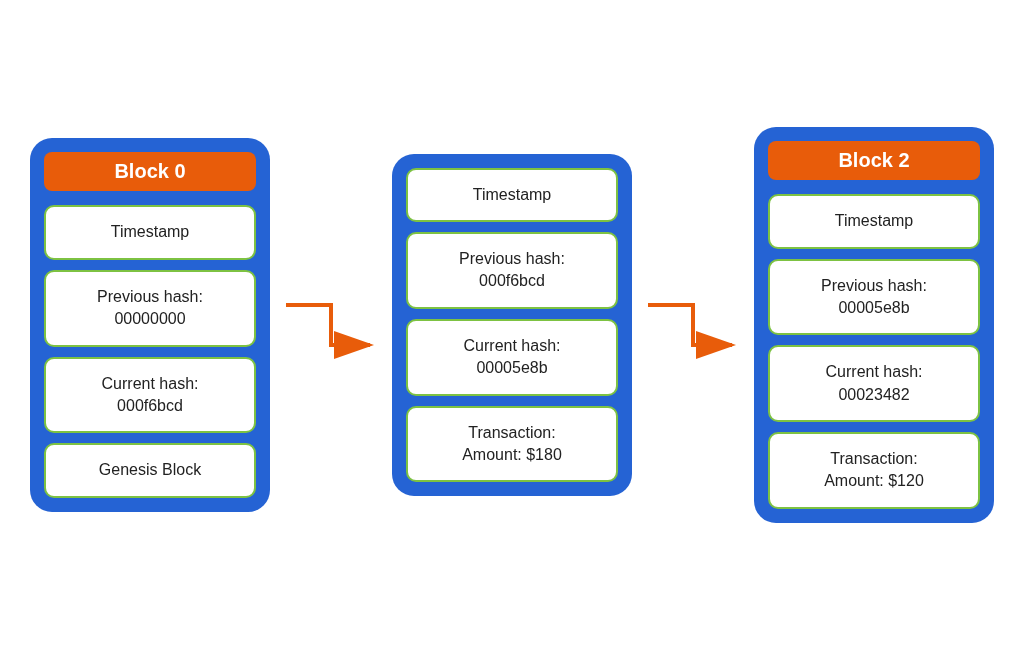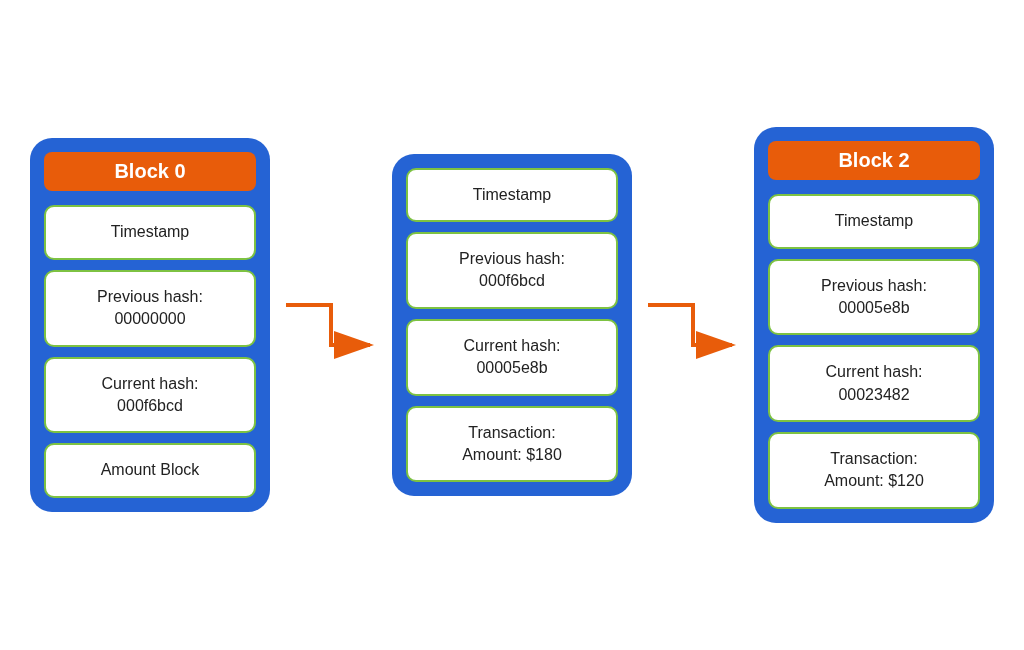--- a/index.html
+++ b/index.html
@@ -74,21 +74,21 @@
 <body>
 
 <div class="diagram">
 
   <div class="block-wrapper">
     <div class="block">
       <div class="block-header">Block 0</div>
       <div class="block-field">Timestamp</div>
       <div class="block-field">Previous hash:<br>00000000</div>
       <div class="block-field">Current hash:<br>000f6bcd</div>
-      <div class="block-field">Amount Block</div>
+      <div class="block-field">Genesis Block</div>
     </div>
   </div>
 
   <div class="arrow-container">
     <svg width="90" height="120" viewBox="0 0 90 120">
 
       <defs>
         <marker id="arrowhead1" markerWidth="10" markerHeight="7" refX="9" refY="3.5" orient="auto">
           <polygon points="0 0, 10 3.5, 0 7" fill="#e85c0a"></polygon>
         </marker>

